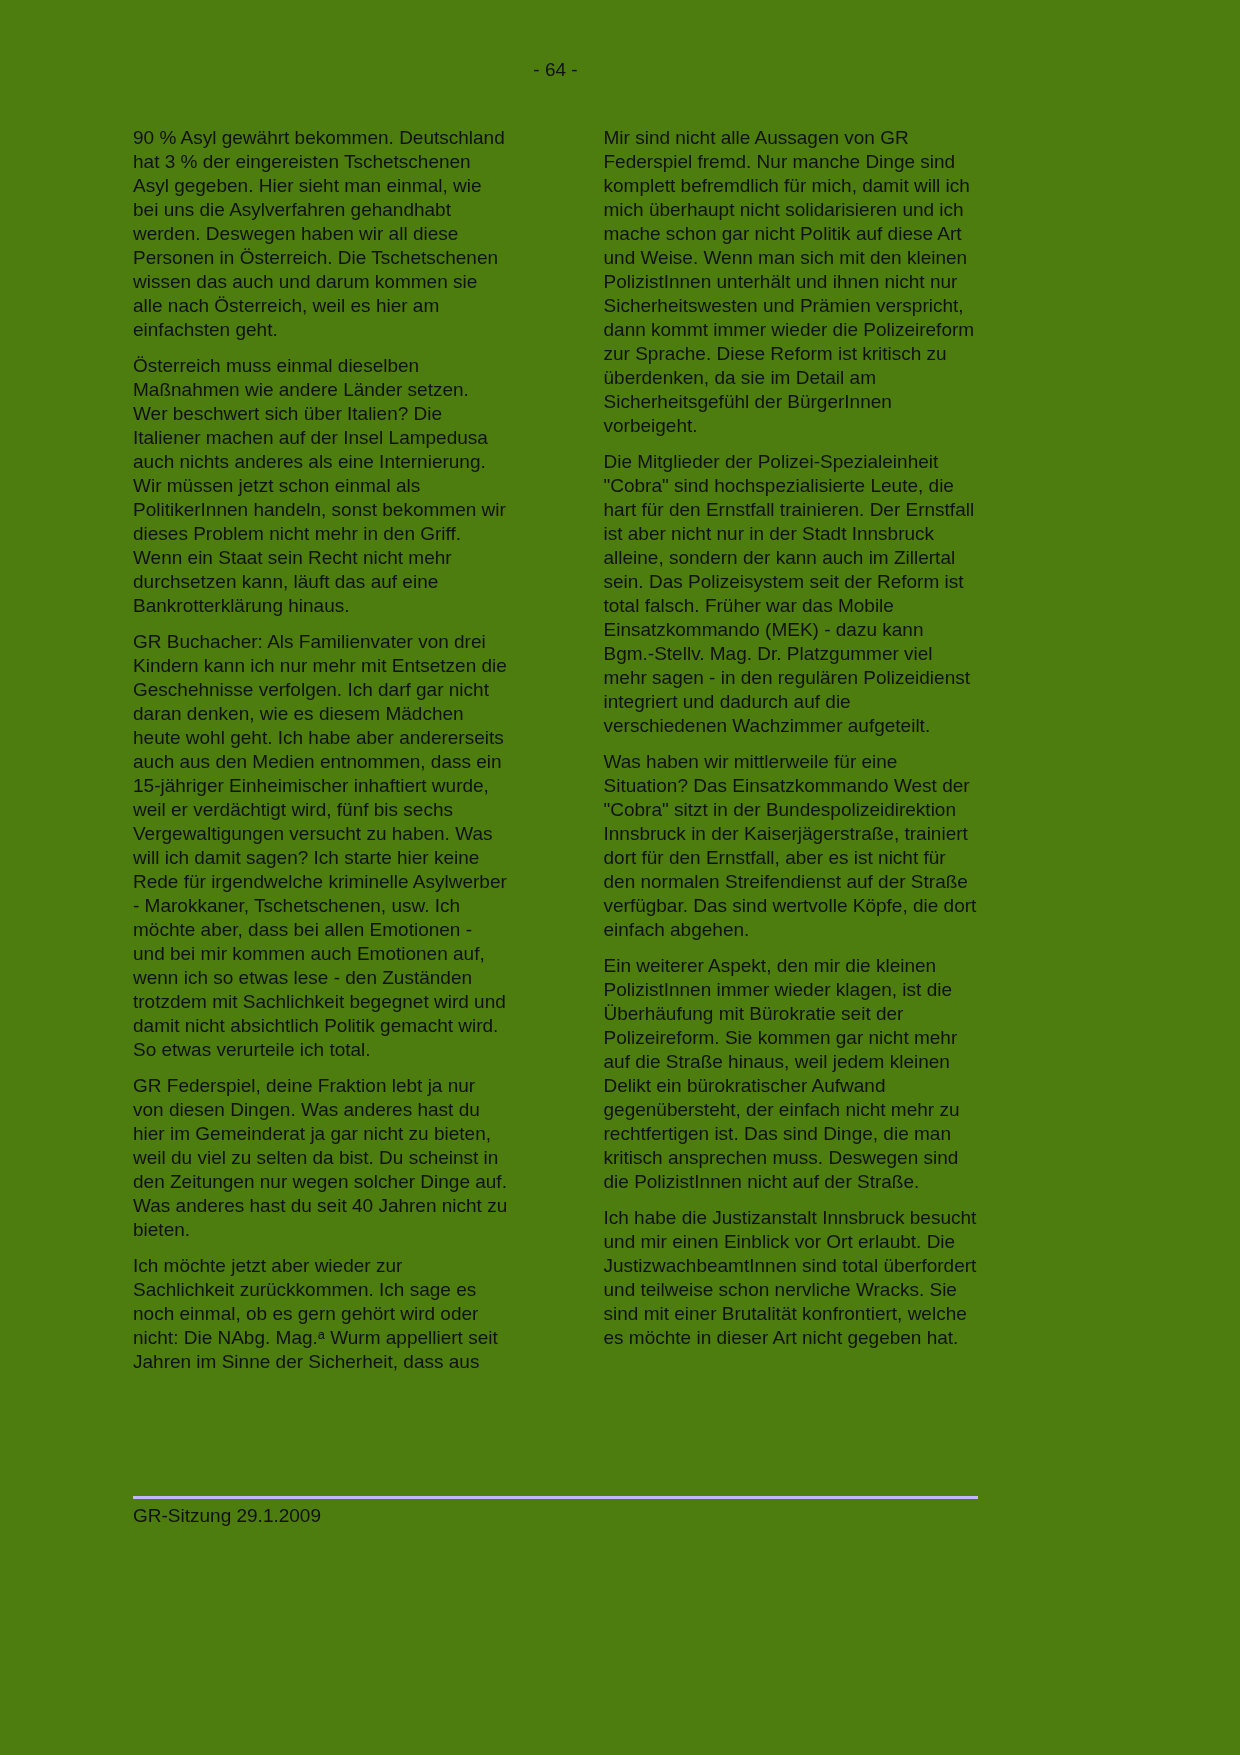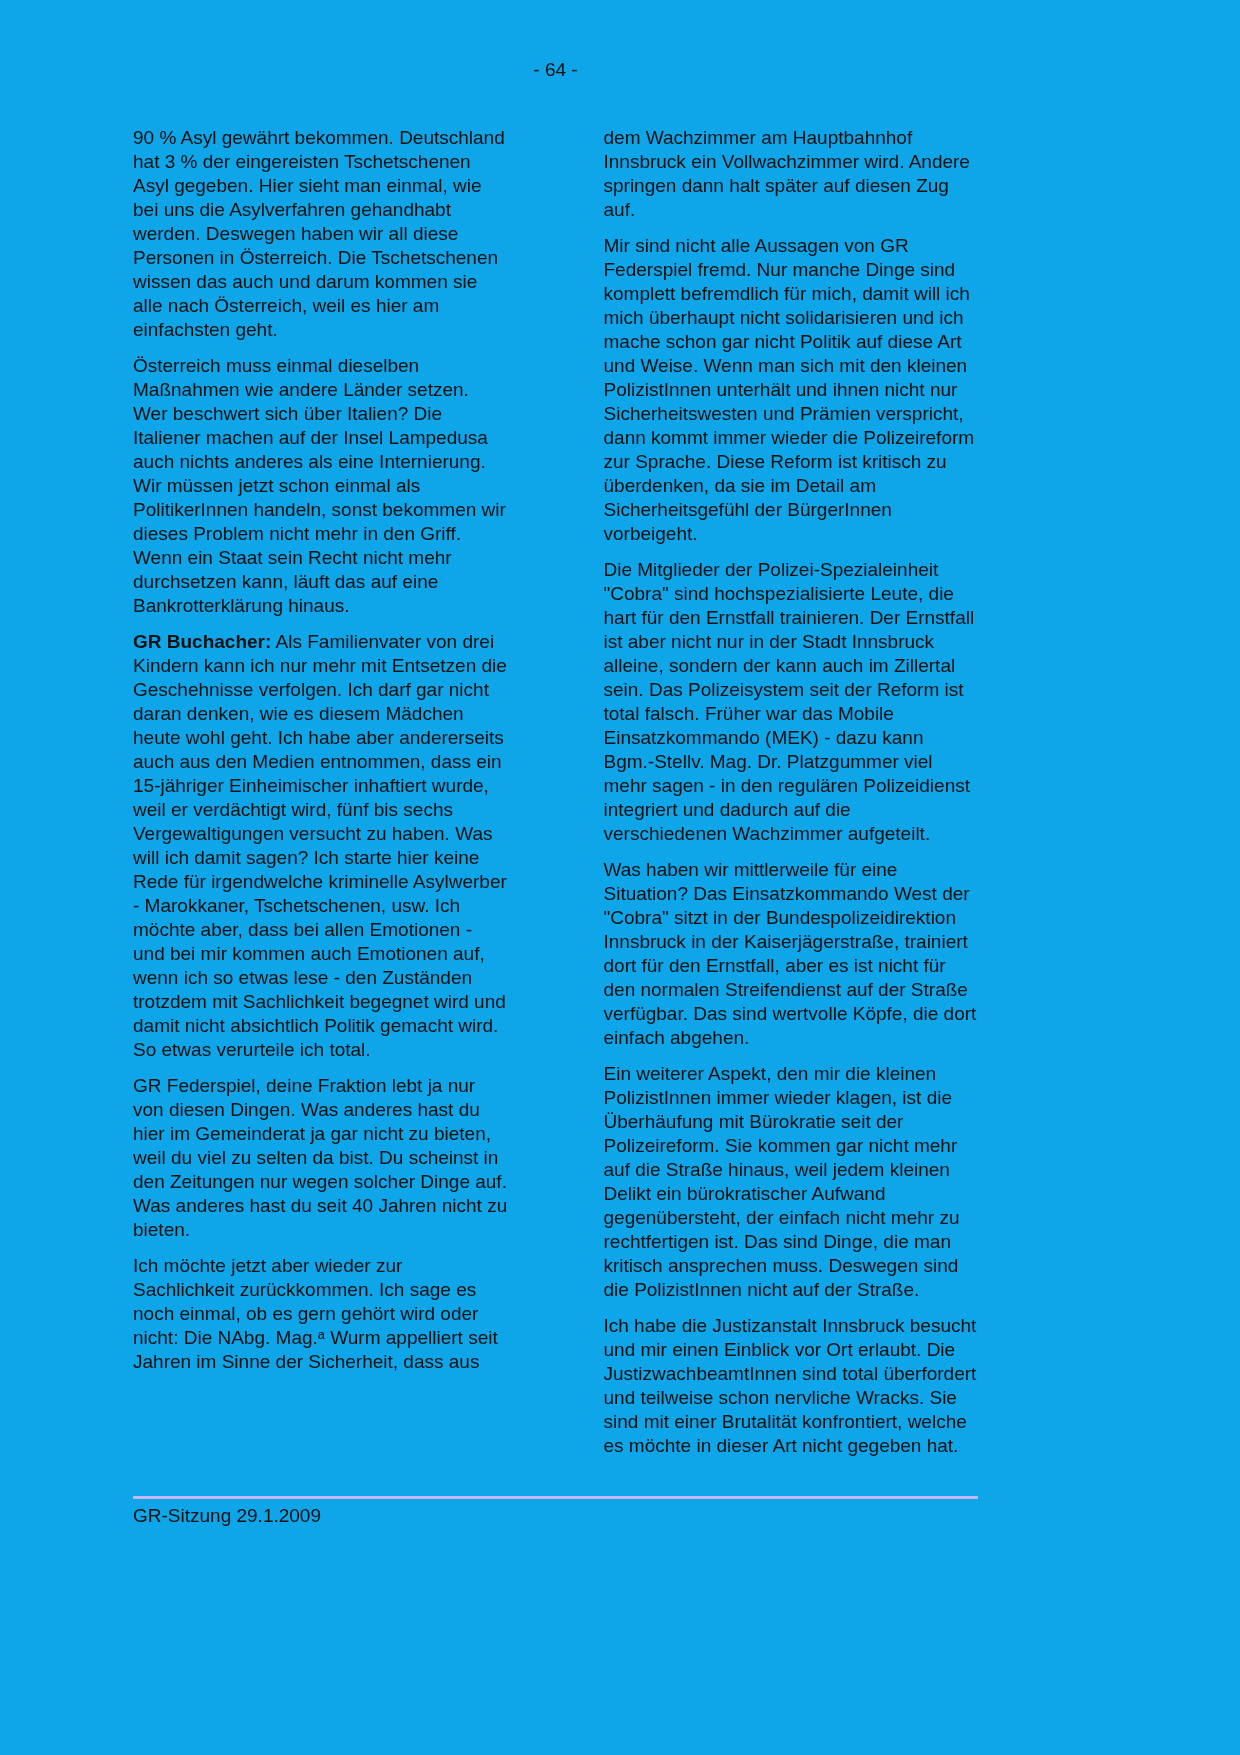--- a/index.html
+++ b/index.html
@@ -4,21 +4,21 @@
 <style>
   html, body {
     margin: 0;
     padding: 0;
     background: #ffffff;
   }
   .page {
     position: relative;
     width: 1240px;
     height: 1755px;
-    background: #0ea5e9;
+    background: #4d7c0f;
     color: #111111;
     font-family: "Liberation Sans", "DejaVu Sans", sans-serif;
     overflow: hidden;
     box-sizing: border-box;
   }
   .page-number {
     position: absolute;
     top: 58px;
     left: 133px;
     width: 845px;
@@ -38,21 +38,21 @@
     width: 392px;
     font-size: 19px;
     line-height: 24px;
     text-align: left;
   }
   .column p.para {
     margin: 0 0 12px 0;
     padding: 0;
   }
   .column p.para strong {
-    font-weight: bold;
+    font-weight: normal;
   }
   .footer {
     position: absolute;
     top: 1496px;
     left: 133px;
     width: 845px;
     border-top: 3px solid #c4b5fd;
     padding-top: 5px;
   }
   .footer-text {
@@ -68,21 +68,20 @@
 
   <div class="content">
     <div class="column">
         <p class="para">90 % Asyl gewährt bekommen. Deutschland hat 3 % der eingereisten Tschetschenen Asyl gegeben. Hier sieht man einmal, wie bei uns die Asylverfahren gehandhabt werden. Deswegen haben wir all diese Personen in Österreich. Die Tschetschenen wissen das auch und darum kommen sie alle nach Österreich, weil es hier am einfachsten geht.</p>
         <p class="para">Österreich muss einmal dieselben Maßnahmen wie andere Länder setzen. Wer beschwert sich über Italien? Die Italiener machen auf der Insel Lampedusa auch nichts anderes als eine Internierung. Wir müssen jetzt schon einmal als PolitikerInnen handeln, sonst bekommen wir dieses Problem nicht mehr in den Griff. Wenn ein Staat sein Recht nicht mehr durchsetzen kann, läuft das auf eine Bankrotterklärung hinaus.</p>
         <p class="para"><strong>GR Buchacher:</strong> Als Familienvater von drei Kindern kann ich nur mehr mit Entsetzen die Geschehnisse verfolgen. Ich darf gar nicht daran denken, wie es diesem Mädchen heute wohl geht. Ich habe aber andererseits auch aus den Medien entnommen, dass ein 15-jähriger Einheimischer inhaftiert wurde, weil er verdächtigt wird, fünf bis sechs Vergewaltigungen versucht zu haben. Was will ich damit sagen? Ich starte hier keine Rede für irgendwelche kriminelle Asylwerber - Marokkaner, Tschetschenen, usw. Ich möchte aber, dass bei allen Emotionen - und bei mir kommen auch Emotionen auf, wenn ich so etwas lese - den Zuständen trotzdem mit Sachlichkeit begegnet wird und damit nicht absichtlich Politik gemacht wird. So etwas verurteile ich total.</p>
         <p class="para">GR Federspiel, deine Fraktion lebt ja nur von diesen Dingen. Was anderes hast du hier im Gemeinderat ja gar nicht zu bieten, weil du viel zu selten da bist. Du scheinst in den Zeitungen nur wegen solcher Dinge auf. Was anderes hast du seit 40 Jahren nicht zu bieten.</p>
         <p class="para">Ich möchte jetzt aber wieder zur Sachlichkeit zurückkommen. Ich sage es noch einmal, ob es gern gehört wird oder nicht: Die NAbg. Mag.ᵃ Wurm appelliert seit Jahren im Sinne der Sicherheit, dass aus</p>
       </div>
     <div class="column">
-        <p class="para">dem Wachzimmer am Hauptbahnhof Innsbruck ein Vollwachzimmer wird. Andere springen dann halt später auf diesen Zug auf.</p>
         <p class="para">Mir sind nicht alle Aussagen von GR Federspiel fremd. Nur manche Dinge sind komplett befremdlich für mich, damit will ich mich überhaupt nicht solidarisieren und ich mache schon gar nicht Politik auf diese Art und Weise. Wenn man sich mit den kleinen PolizistInnen unterhält und ihnen nicht nur Sicherheitswesten und Prämien verspricht, dann kommt immer wieder die Polizeireform zur Sprache. Diese Reform ist kritisch zu überdenken, da sie im Detail am Sicherheitsgefühl der BürgerInnen vorbeigeht.</p>
         <p class="para">Die Mitglieder der Polizei-Spezialeinheit "Cobra" sind hochspezialisierte Leute, die hart für den Ernstfall trainieren. Der Ernstfall ist aber nicht nur in der Stadt Innsbruck alleine, sondern der kann auch im Zillertal sein. Das Polizeisystem seit der Reform ist total falsch. Früher war das Mobile Einsatzkommando (MEK) - dazu kann Bgm.-Stellv. Mag. Dr. Platzgummer viel mehr sagen - in den regulären Polizeidienst integriert und dadurch auf die verschiedenen Wachzimmer aufgeteilt.</p>
         <p class="para">Was haben wir mittlerweile für eine Situation? Das Einsatzkommando West der "Cobra" sitzt in der Bundespolizeidirektion Innsbruck in der Kaiserjägerstraße, trainiert dort für den Ernstfall, aber es ist nicht für den normalen Streifendienst auf der Straße verfügbar. Das sind wertvolle Köpfe, die dort einfach abgehen.</p>
         <p class="para">Ein weiterer Aspekt, den mir die kleinen PolizistInnen immer wieder klagen, ist die Überhäufung mit Bürokratie seit der Polizeireform. Sie kommen gar nicht mehr auf die Straße hinaus, weil jedem kleinen Delikt ein bürokratischer Aufwand gegenübersteht, der einfach nicht mehr zu rechtfertigen ist. Das sind Dinge, die man kritisch ansprechen muss. Deswegen sind die PolizistInnen nicht auf der Straße.</p>
         <p class="para">Ich habe die Justizanstalt Innsbruck besucht und mir einen Einblick vor Ort erlaubt. Die JustizwachbeamtInnen sind total überfordert und teilweise schon nervliche Wracks. Sie sind mit einer Brutalität konfrontiert, welche es möchte in dieser Art nicht gegeben hat.</p>
       </div>
   </div>
 
   <div class="footer">
     <div class="footer-text">GR-Sitzung 29.1.2009</div>

